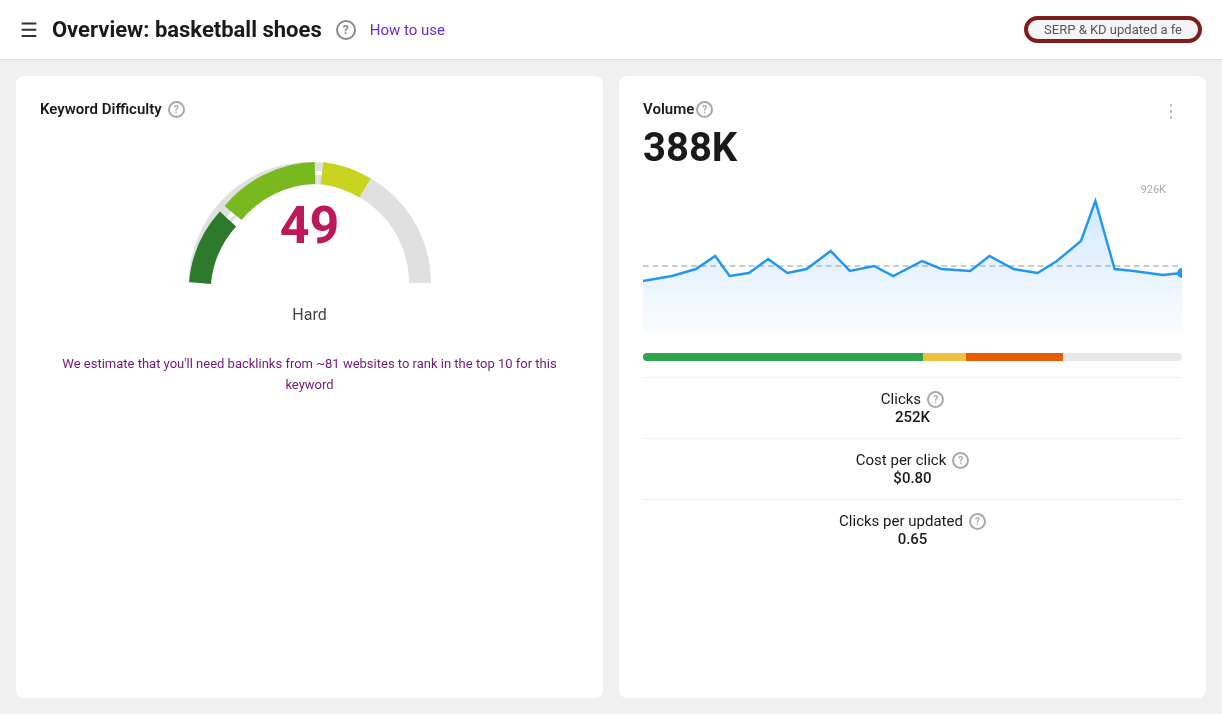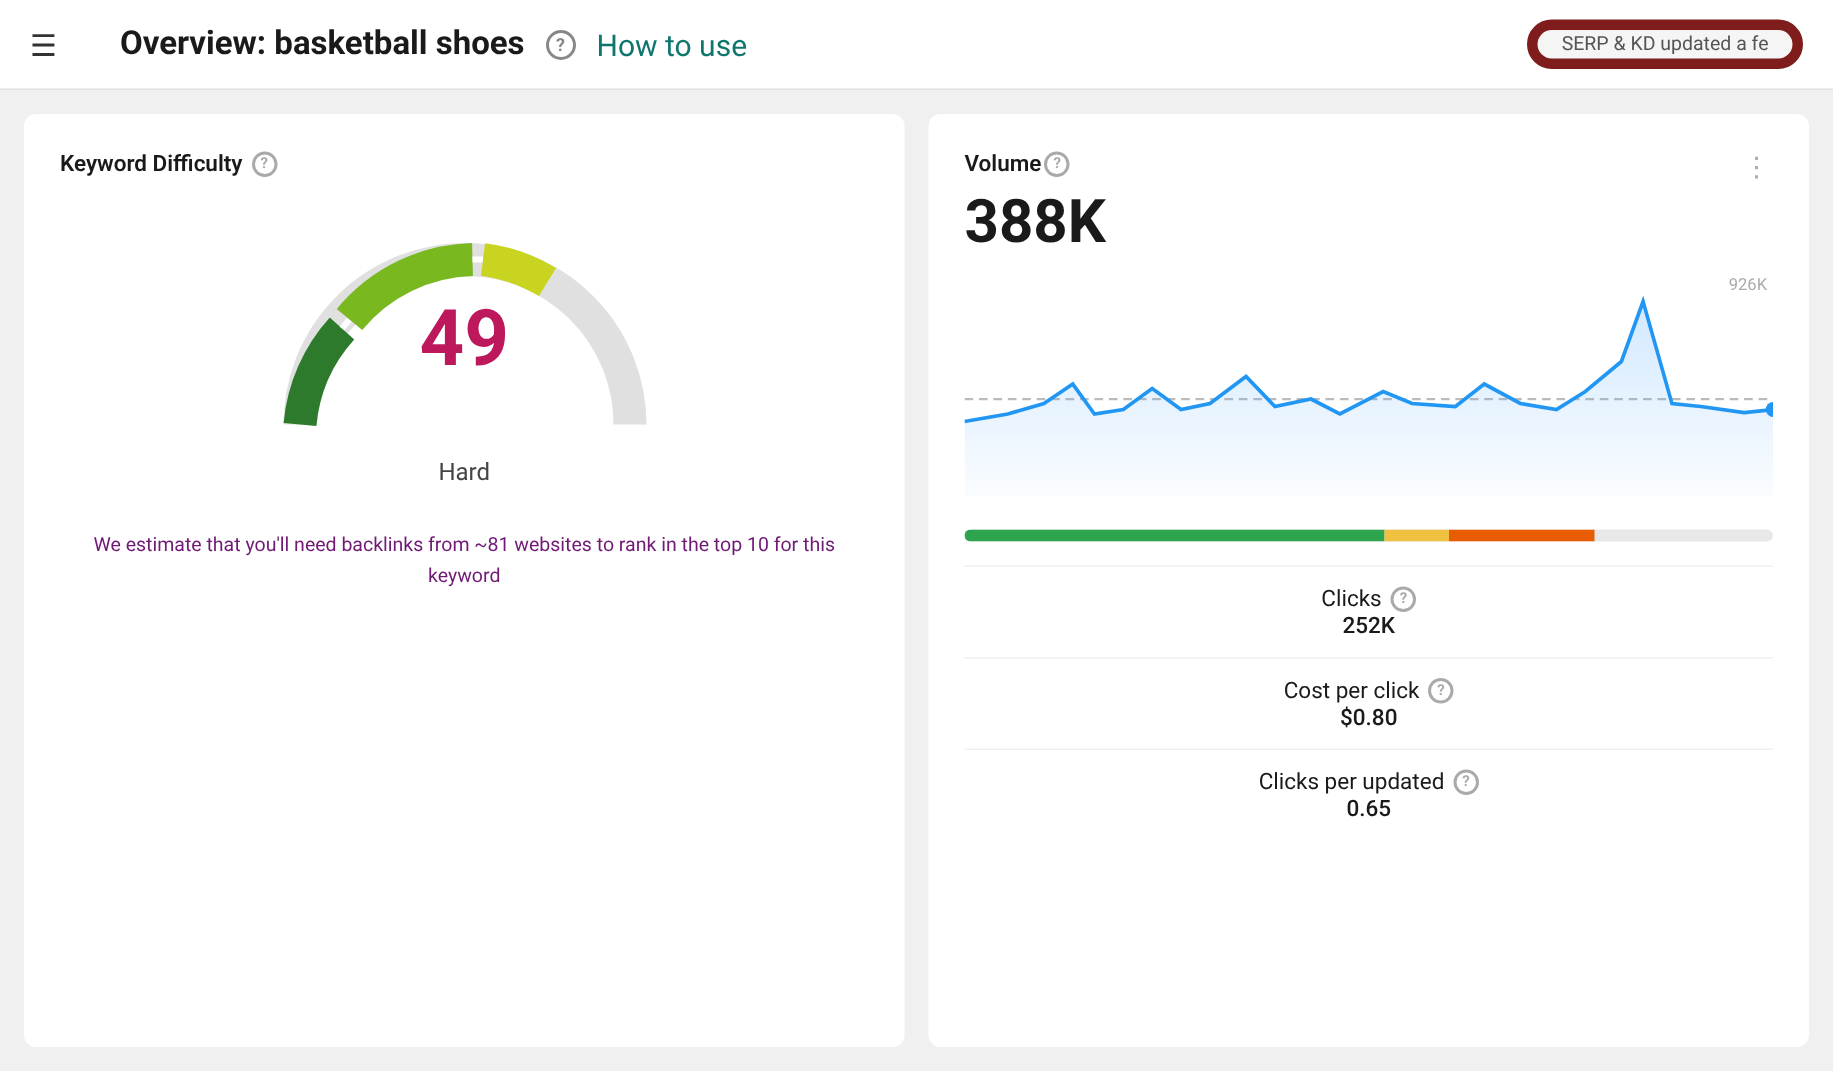--- a/index.html
+++ b/index.html
@@ -25,46 +25,45 @@
       font-size: 20px;
       color: #333;
       cursor: pointer;
       flex-shrink: 0;
     }
     .header-title {
       font-size: 22px;
       font-weight: 700;
       color: #1a1a1a;
       white-space: nowrap;
-      margin-left: 28px;
     }
     .header-help-icon {
       width: 20px;
       height: 20px;
       border-radius: 50%;
       border: 2px solid #888;
       display: flex;
       align-items: center;
       justify-content: center;
       color: #888;
       font-size: 12px;
       font-weight: 700;
       cursor: pointer;
       flex-shrink: 0;
     }
     .how-to-use {
-      color: #0f766e;
-      font-size: 20px;
+      color: #6d28d9;
+      font-size: 15px;
       cursor: pointer;
       white-space: nowrap;
     }
     .header-notice {
       margin-left: auto;
       background: #f5f5f5;
-      border: 7px solid #7f1d1d;
+      border: 4px solid #7f1d1d;
       border-radius: 20px;
       padding: 2px 16px;
       font-size: 13px;
       color: #555;
       white-space: nowrap;
       overflow: hidden;
       text-overflow: ellipsis;
       max-width: 280px;
     }
 
@@ -183,21 +182,21 @@
     
     .chart-area {
       position: relative;
       height: 160px;
       width: 100%;
       margin-bottom: 12px;
     }
     .chart-y-label {
       position: absolute;
       top: 2px;
-      right: 4px;
+      right: 16px;
       font-size: 11px;
       color: #aaa;
     }
 
     
     .progress-bar-container {
       display: flex;
       height: 8px;
       border-radius: 4px;
       overflow: hidden;

